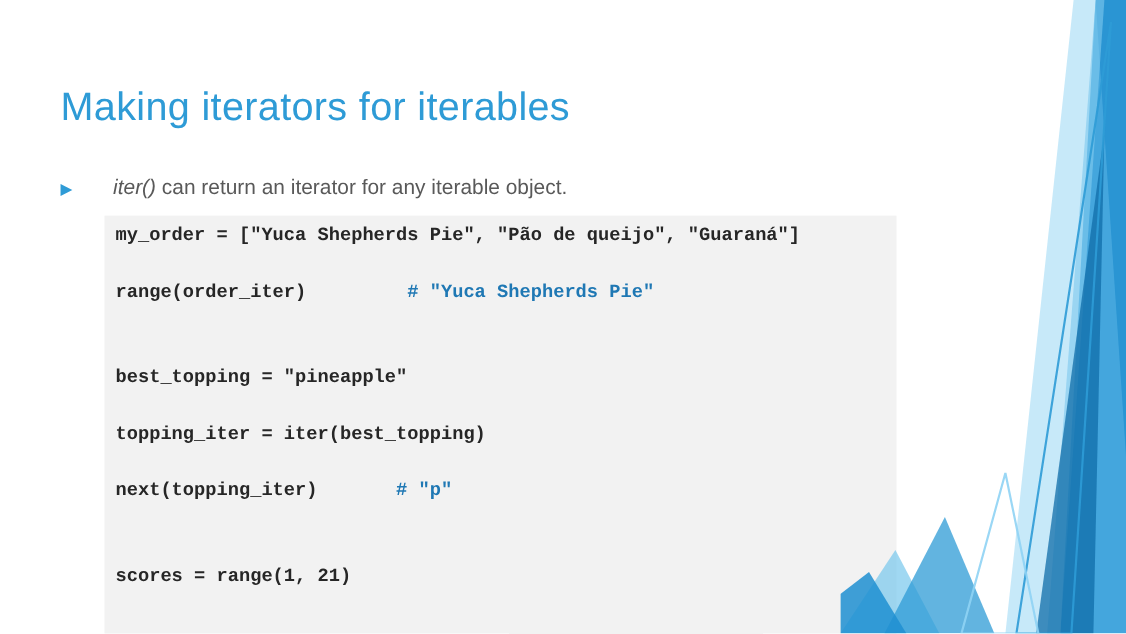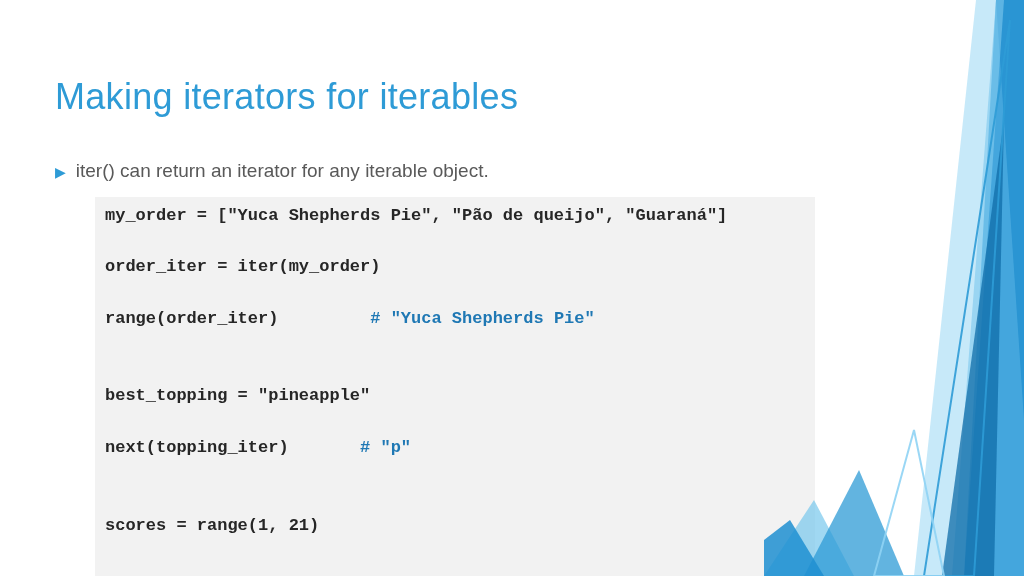--- a/index.html
+++ b/index.html
@@ -48,20 +48,22 @@
   }
 
   .bullet-marker {
     color: #2e9bd6;
     font-size: 14px;
     line-height: 1.4;
     user-select: none;
   }
 
   .bullet-text .iter-fn {
+    font-style: italic;
+    margin-left: 27px;
   }
 
   .code-block {
     margin-left: 40px;
     background: #f2f2f2;
     padding: 6px 10px 8px 10px;
     font-family: "Courier New", Courier, monospace;
     font-size: 17px;
     line-height: 1.52;
     color: #262626;
@@ -105,24 +107,24 @@
   <div class="body-area">
 
     <div class="bullet-row">
       <span class="bullet-marker">▶</span>
       <span class="bullet-text">
         <span class="iter-fn">iter()</span><span> can return an iterator for any iterable object.</span>
       </span>
     </div>
 
     <div class="code-block" id="code-block"><span class="code-line"><span>my_order = ["Yuca Shepherds Pie", "Pão de queijo", "Guaraná"]</span></span>
-<span class="code-line"><span>order_iter = iter(my_order)</span></span>
 <span class="code-line"><span>range(order_iter)         </span><span class="comment"># "Yuca Shepherds Pie"</span></span>
 <span class="code-line"><span></span></span>
 <span class="code-line"><span>best_topping = "pineapple"</span></span>
+<span class="code-line"><span>topping_iter = iter(best_topping)</span></span>
 <span class="code-line"><span>next(topping_iter)       </span><span class="comment"># "p"</span></span>
 <span class="code-line"><span></span></span>
 <span class="code-line"><span>scores = range(1, 21)</span></span>
 
 </div>
 
   </div>
 
   <div class="decor">
     <svg width="260" height="576" viewBox="0 0 260 576">

